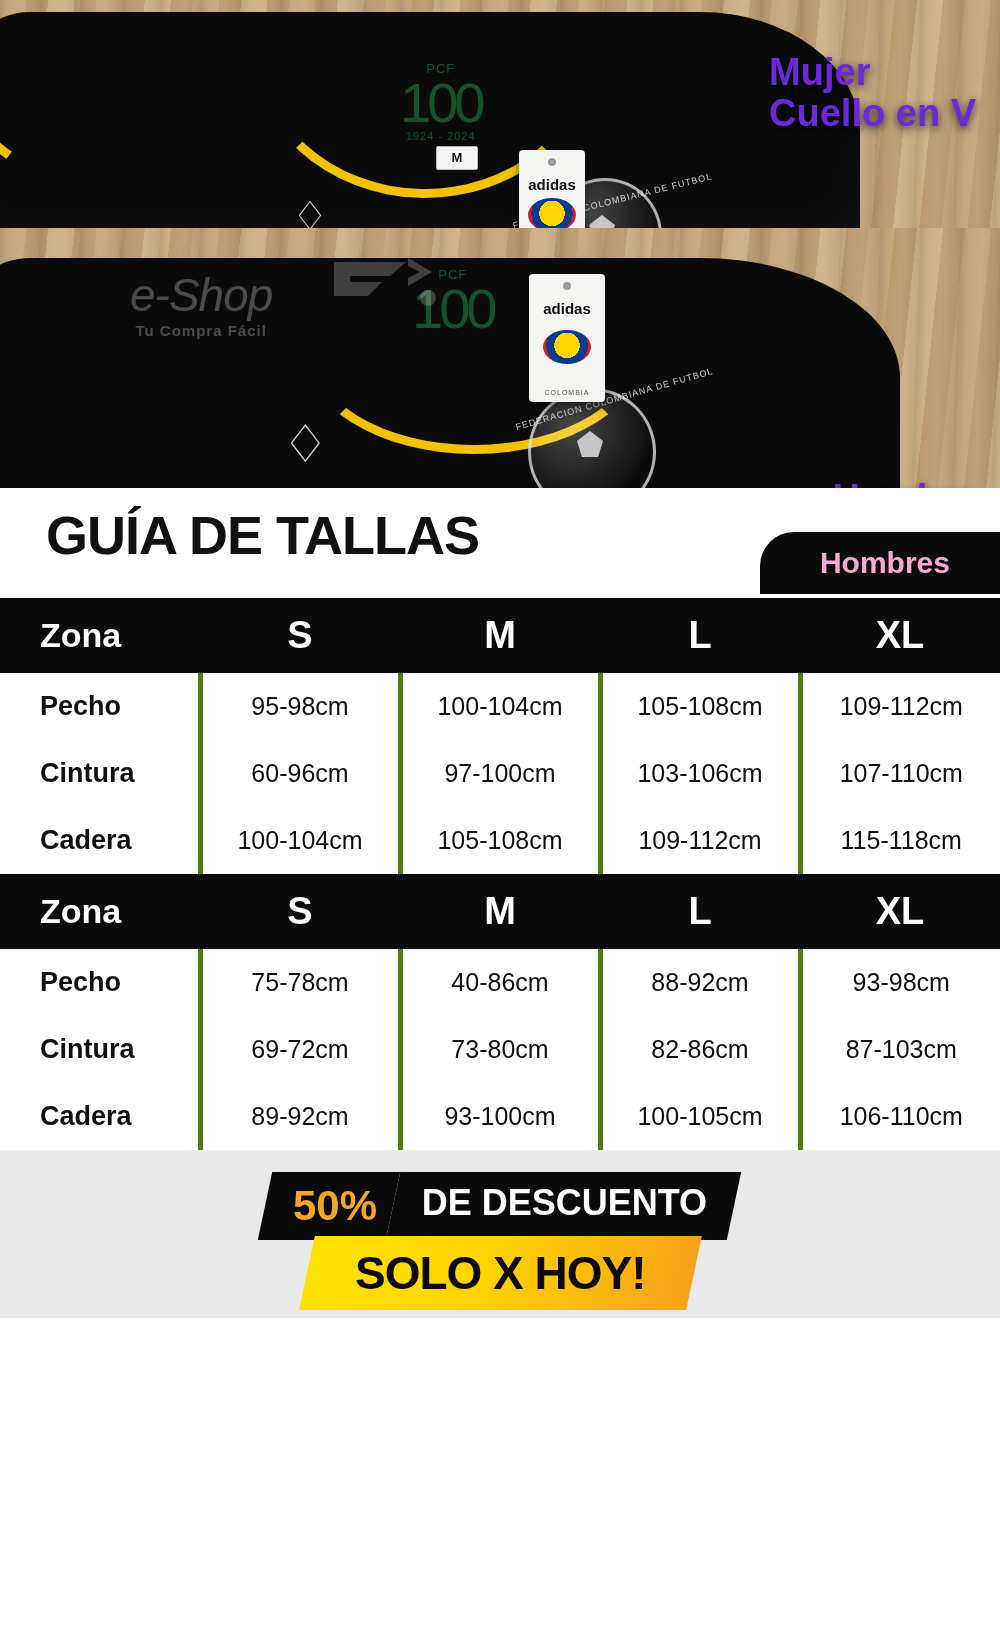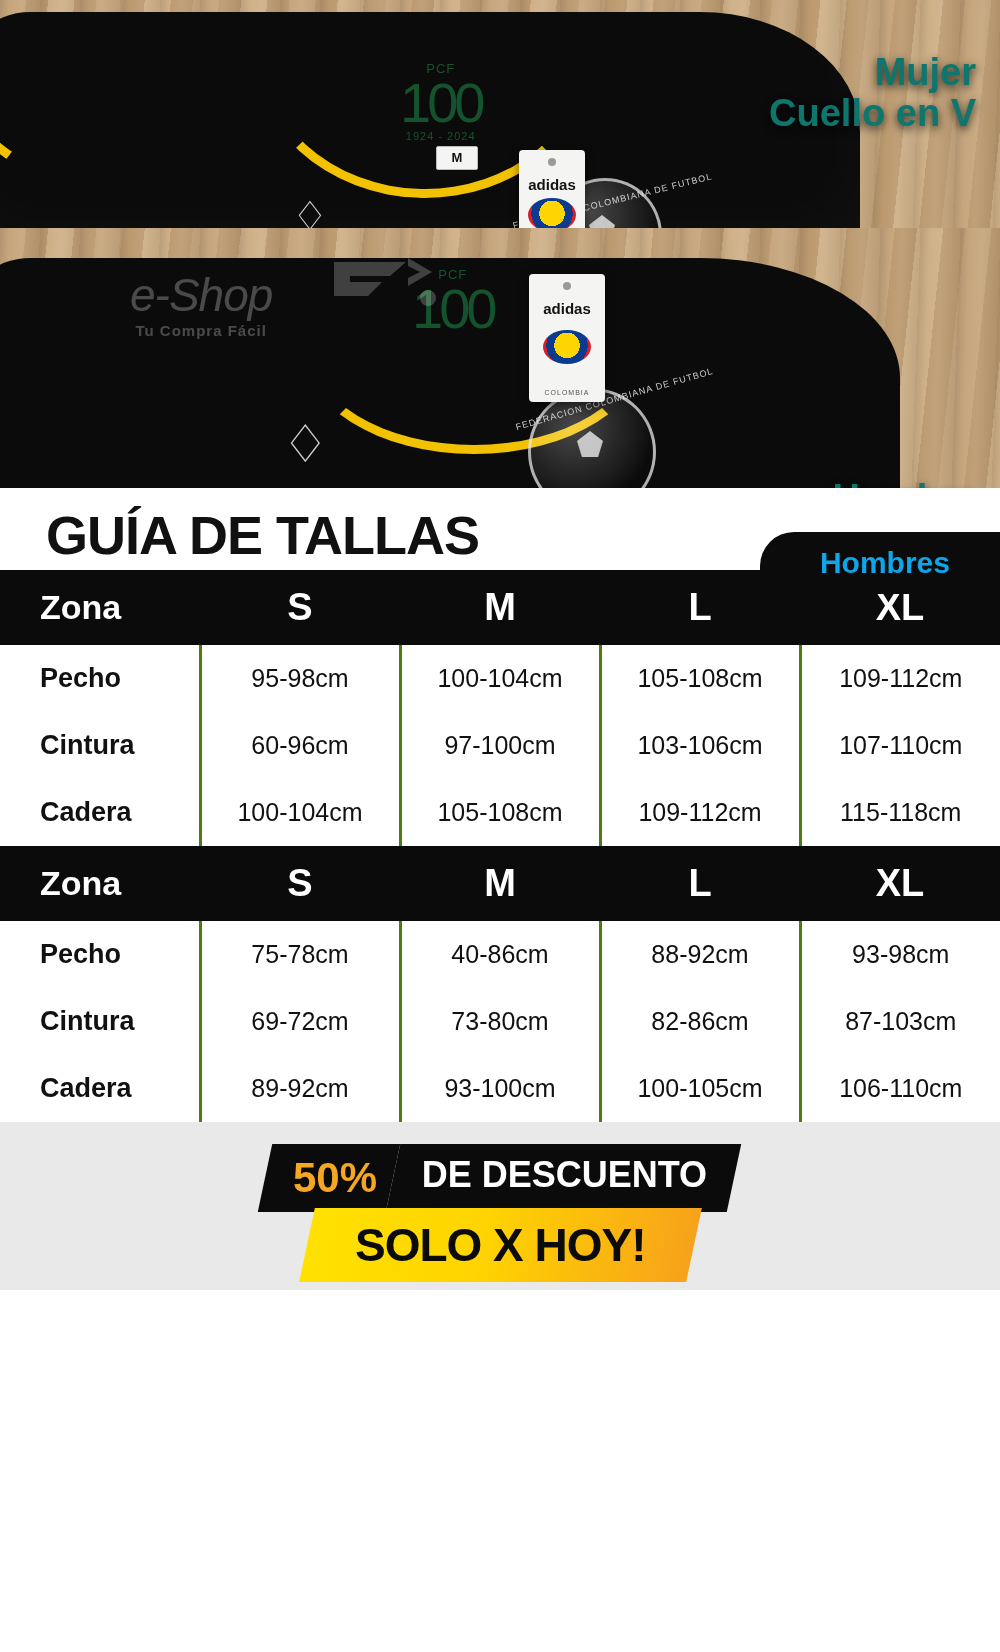--- a/index.html
+++ b/index.html
@@ -214,54 +214,54 @@
     left: 190px;
     top: -16px;
     width: 120px;
     height: 64px;
   }
 
   
   .caption {
     position: absolute;
     right: 24px;
-    color: #0f766e;
+    color: #6d28d9;
     font-size: 38px;
     font-weight: bold;
     line-height: 1.08;
-    text-align: right;
+    text-align: left;
     text-shadow: 0 3px 8px rgba(0,0,0,0.75);
   }
   .caption-women { top: 52px; }
   .caption-men   { top: 250px; }
 
   
   .guide {
     position: relative;
     background: #ffffff;
   }
   .guide-head {
     position: relative;
-    height: 82px;
+    height: 110px;
     text-decoration: underline;
   }
   .guide-title {
     position: absolute;
     left: 46px;
     top: 16px;
     font-size: 54px;
     font-weight: bold;
     letter-spacing: -1px;
     color: #111;
   }
   .pill {
     position: absolute;
     right: 0;
     background: #0b0b0c;
-    color: #0ea5e9;
+    color: #f9a8d4;
     font-size: 30px;
     font-weight: bold;
     padding: 14px 50px 14px 60px;
     border-top-left-radius: 34px;
     border-bottom-left-radius: 0;
   }
   .pill-men   { top: 44px; border-radius: 34px 0 0 0; }
   .pill-women { top: 0;   border-radius: 34px 0 0 0; }
 
   table.sizes {
@@ -281,21 +281,21 @@
     text-align: left;
     padding-left: 40px;
     font-size: 34px;
     margin-left: 29px;
   }
   table.sizes tbody td {
     font-size: 25px;
     color: #111;
     text-align: center;
     padding: 18px 0;
-    border-right: 3px solid #4d7c0f;
+    border-right: 5px solid #4d7c0f;
   }
   table.sizes tbody td:last-child { border-right: none; }
   table.sizes tbody td.rowlabel {
     text-align: left;
     padding-left: 40px;
     font-weight: bold;
     font-size: 27px;
   }
   .women-head-wrap { position: relative; height: 74px; }
 

